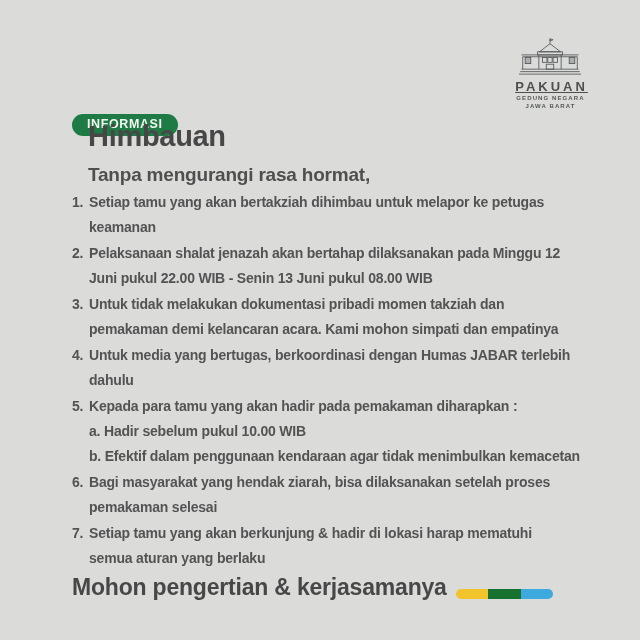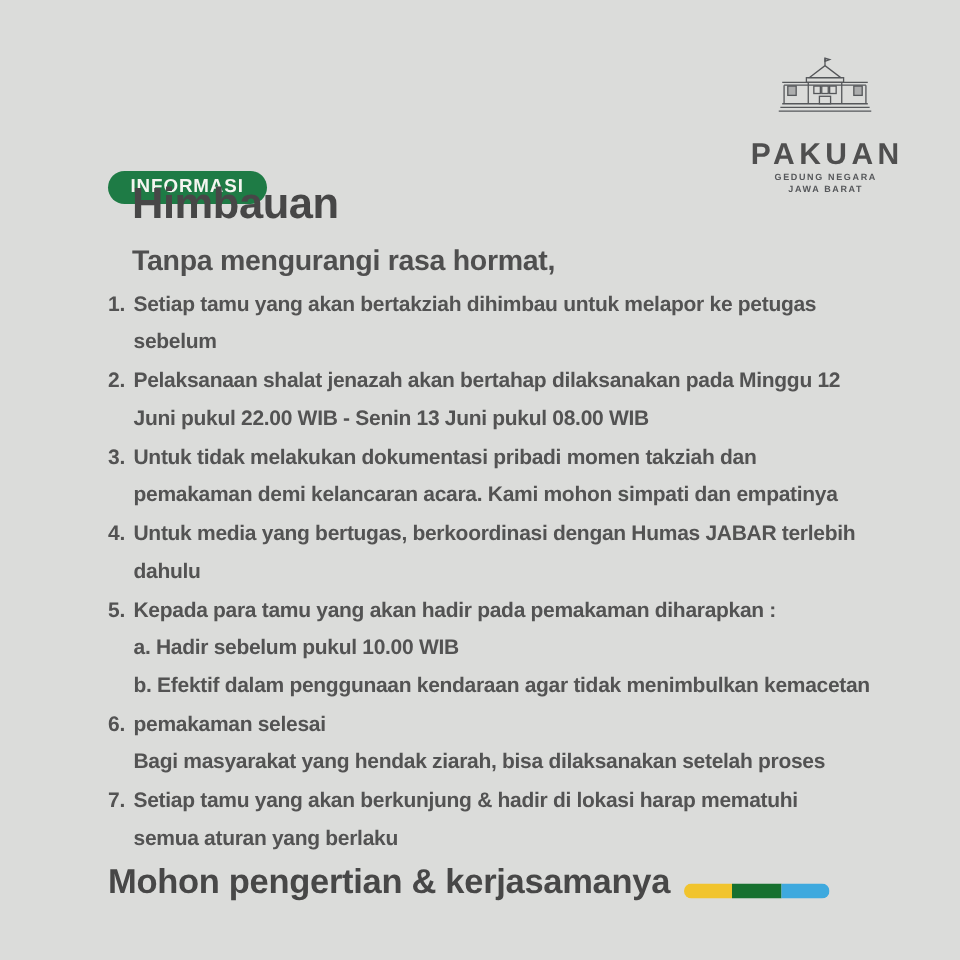--- a/index.html
+++ b/index.html
@@ -24,22 +24,22 @@
     background:var(--badge_green);color:var(--badge_text);
     font-size:12.5px;font-weight:bold;letter-spacing:.6px;
     padding:4px 15px 5px 15px;border-radius:12px;line-height:13px;margin-top:40px;
   }
   .logo{
     position:absolute;left:495px;top:38px;width:110px;text-align:center;
     color:var(--logo_ink);
   }
   .logo svg{display:block;margin:0 auto;}
   .logo-name{
-    font-size:20px;font-weight:bold;letter-spacing:3px;margin-top:14px;
-    color:var(--text_primary);text-indent:3px;
+    font-size:13px;font-weight:bold;letter-spacing:3px;margin-top:1px;
+    color:var(--text_primary);text-indent:3px;text-decoration:underline;
   }
   .logo-sub{
     font-size:6px;font-weight:bold;letter-spacing:1.1px;line-height:7px;
     margin-top:1px;color:var(--logo_ink);text-indent:1px;
   }
   .title{
     position:absolute;left:72px;top:104px;margin:16px;
     font-size:29px;font-weight:bold;color:var(--heading);letter-spacing:-.3px;
   }
   .subtitle{
@@ -114,21 +114,21 @@
     <div class="logo-sub">JAWA BARAT</div>
   </div>
 
   <h1 class="title">Himbauan</h1>
   <h2 class="subtitle">Tanpa mengurangi rasa hormat,</h2>
 
   <ol class="list" id="advisory-list">
       <li>
         <span class="num">1.</span>
         <div class="line">Setiap tamu yang akan bertakziah dihimbau untuk melapor ke petugas</div>
-        <div class="line">sebelum</div>
+        <div class="line">keamanan</div>
       </li>
       <li>
         <span class="num">2.</span>
         <div class="line">Pelaksanaan shalat jenazah akan bertahap dilaksanakan pada Minggu 12</div>
         <div class="line">Juni pukul 22.00 WIB - Senin 13 Juni pukul 08.00 WIB</div>
       </li>
       <li>
         <span class="num">3.</span>
         <div class="line">Untuk tidak melakukan dokumentasi pribadi momen takziah dan</div>
         <div class="line">pemakaman demi kelancaran acara. Kami mohon simpati dan empatinya</div>
@@ -139,22 +139,22 @@
         <div class="line">dahulu</div>
       </li>
       <li>
         <span class="num">5.</span>
         <div class="line">Kepada para tamu yang akan hadir pada pemakaman diharapkan :</div>
         <div class="line">a. Hadir sebelum pukul 10.00 WIB</div>
         <div class="line">b. Efektif dalam penggunaan kendaraan agar tidak menimbulkan kemacetan</div>
       </li>
       <li>
         <span class="num">6.</span>
+        <div class="line">Bagi masyarakat yang hendak ziarah, bisa dilaksanakan setelah proses</div>
         <div class="line">pemakaman selesai</div>
-        <div class="line">Bagi masyarakat yang hendak ziarah, bisa dilaksanakan setelah proses</div>
       </li>
       <li>
         <span class="num">7.</span>
         <div class="line">Setiap tamu yang akan berkunjung &amp; hadir di lokasi harap mematuhi</div>
         <div class="line">semua aturan yang berlaku</div>
       </li>
     </ol>
 
   <div class="closing">Mohon pengertian &amp; kerjasamanya</div>
 

